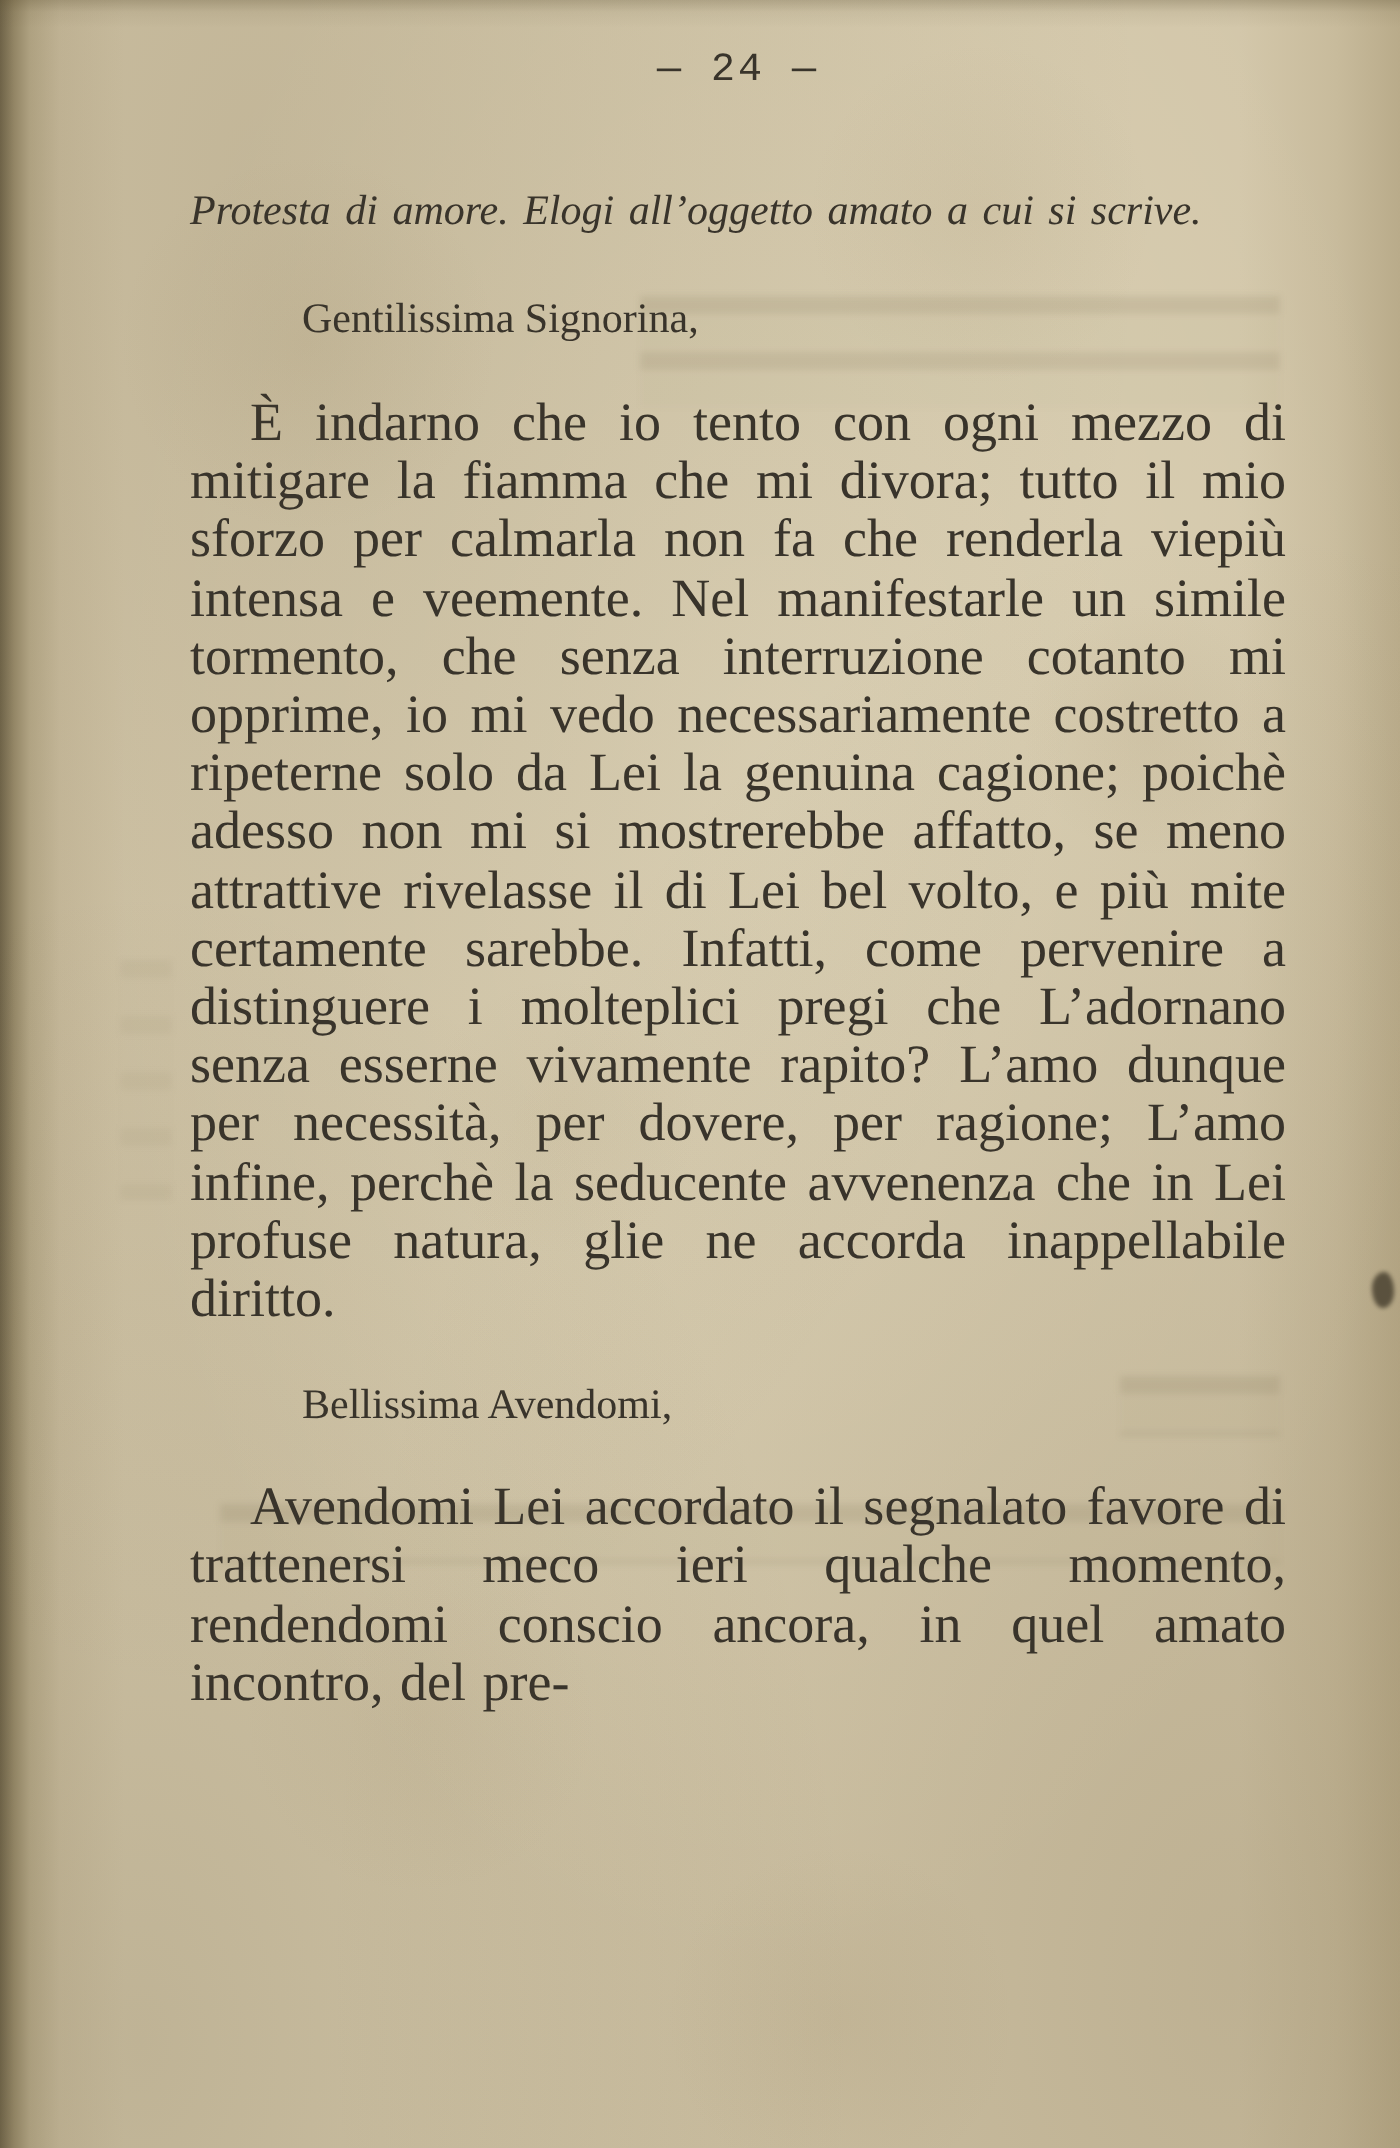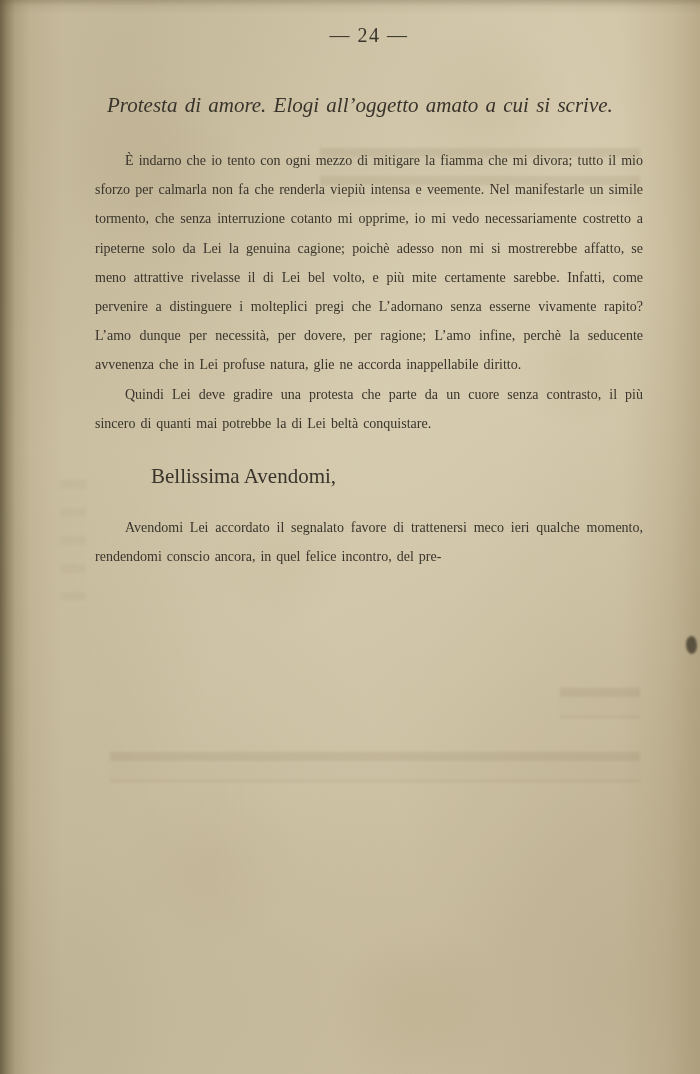--- a/index.html
+++ b/index.html
@@ -40,39 +40,40 @@
     position: absolute;
     left: 95px;
     top: 0;
     width: 548px;
   }
   .page-number {
     margin-top: 24px;
     text-align: center;
     font-size: 20px;
     letter-spacing: 1.5px;
+    font-family: Liberation Mono, monospace;
   }
   .heading {
     font-style: italic;
     font-size: 21px;
     line-height: 32px;
     text-align: justify;
     word-spacing: 2px;
     padding-left: 26px;
     text-indent: -26px;
-    margin: 12px;
+    margin: 0;
   }
   .heading-1 { margin-top: 42px; }
   .heading-2 { margin-top: 34px; }
   .salutation {
     font-size: 21px;
     margin: 26px 0 0 56px;
   }
   .body-para {
-    font-size: 14px;
+    font-size: 27px;
     line-height: 29.2px;
     text-align: justify;
     text-indent: 30px;
     word-spacing: 1.5px;
     margin: 0;
   }
   .para-first { margin-top: 25px; }
   .para-follow { margin-top: 0; }
   .para-last-section { margin-top: 24px; }
   
@@ -110,23 +111,23 @@
   <div class="ghost ghost-3"></div>
   <div class="ghost ghost-4"></div>
   <div class="ink-spot"></div>
 
   <div class="content">
 
     <div class="page-number">— 24 —</div>
 
     <section>
       <p class="heading heading-1">Protesta di amore. Elogi all’oggetto amato a cui si scrive.</p>
+      <p class="salutation">Gentilissima Signorina,</p>
       <p class="body-para para-first">È indarno che io tento con ogni mezzo di mitigare la fiamma che mi divora; tutto il mio sforzo per calmarla non fa che renderla viepiù intensa e veemente. Nel manifestarle un simile tormento, che senza interruzione cotanto mi opprime, io mi vedo necessariamente costretto a ripeterne solo da Lei la genuina cagione; poichè adesso non mi si mostrerebbe affatto, se meno attrattive rivelasse il di Lei bel volto, e più mite certamente sarebbe. Infatti, come pervenire a distinguere i molteplici pregi che L’adornano senza esserne vivamente rapito? L’amo dunque per necessità, per dovere, per ragione; L’amo infine, perchè la seducente avvenenza che in Lei profuse natura, glie ne accorda inappellabile diritto.</p>
-      <p class="body-para para-follow">Quindi Lei deve gradire una protesta che parte da un cuore senza contrasto, il più sincero di quanti mai potrebbe la di Lei beltà conquistare.</p>
     </section>
 
     <section>
       <p class="salutation">Bellissima Avendomi,</p>
-      <p class="body-para para-last-section">Avendomi Lei accordato il segnalato favore di trattenersi meco ieri qualche momento, rendendomi conscio ancora, in quel felice incontro, del pre-</p>
+      <p class="body-para para-last-section">Avendomi Lei accordato il segnalato favore di trattenersi meco ieri qualche momento, rendendomi conscio ancora, in quel amato incontro, del pre-</p>
     </section>
 
   </div>
 </div>
 
 </body></html>

